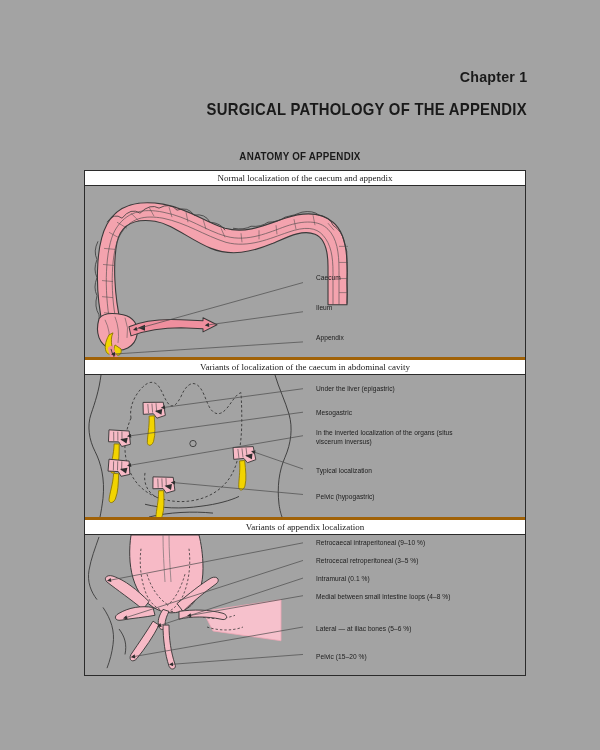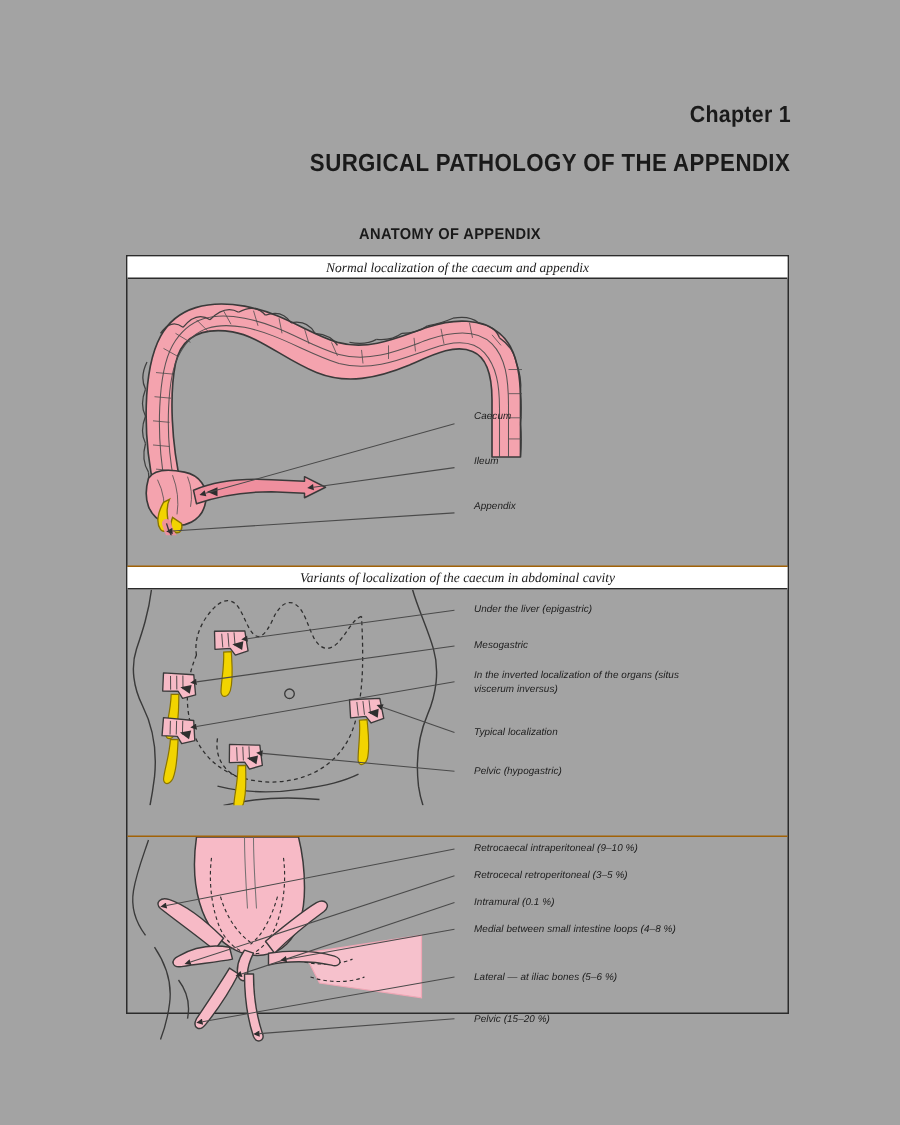--- a/index.html
+++ b/index.html
@@ -69,23 +69,22 @@
     top: 170px;
     width: 442px;
     height: 506px;
     border: 1px solid #2b2b2b;
     box-sizing: border-box;
   }
   .panel {
     position: relative;
     box-sizing: border-box;
     width: 100%;
-    font-style: italic;
-  }
-  .panel + .panel { border-top: 1px solid #a16207; margin-top: 20px; }
+  }
+  .panel + .panel { border-top: 3px solid #a16207; }
   .panel-1 { height: 186px; }
   .panel-2 { height: 160px; }
   .panel-3 { height: 158px; }
 
   .panel-caption {
     height: 15px;
     line-height: 15px;
     text-align: center;
     font-family: "Liberation Serif", serif;
     font-size: 9px;
@@ -319,20 +318,21 @@
 
         <div class="leader-label" style="left:231px; top:10px;">Under the liver (epigastric)</div>
         <div class="leader-label" style="left:231px; top:34px;">Mesogastric</div>
         <div class="leader-label two-line" style="left:231px; top:54px;">In the inverted localization of the organs (situs viscerum inversus)</div>
         <div class="leader-label" style="left:231px; top:92px;">Typical localization</div>
         <div class="leader-label" style="left:231px; top:118px;">Pelvic (hypogastric)</div>
       </div>
     </div>
 
     <div class="panel panel-3">
+      <div class="panel-caption">Variants of appendix localization</div>
       <div class="panel-body">
         <svg class="panel-svg" viewBox="0 0 440 143" preserveAspectRatio="none">
           <defs>
             <marker id="arrowL3" markerWidth="7" markerHeight="7" refX="6" refY="3" orient="auto">
               <path d="M6,0 L0,3 L6,6 z" fill="#2e2e2e"></path>
             </marker>
           </defs>
 
           <g fill="none" stroke="#3a3a3a" stroke-width="0.9">
             <path d="M14,2 C10,14 6,24 4,36 C2,48 6,58 12,66"></path>

